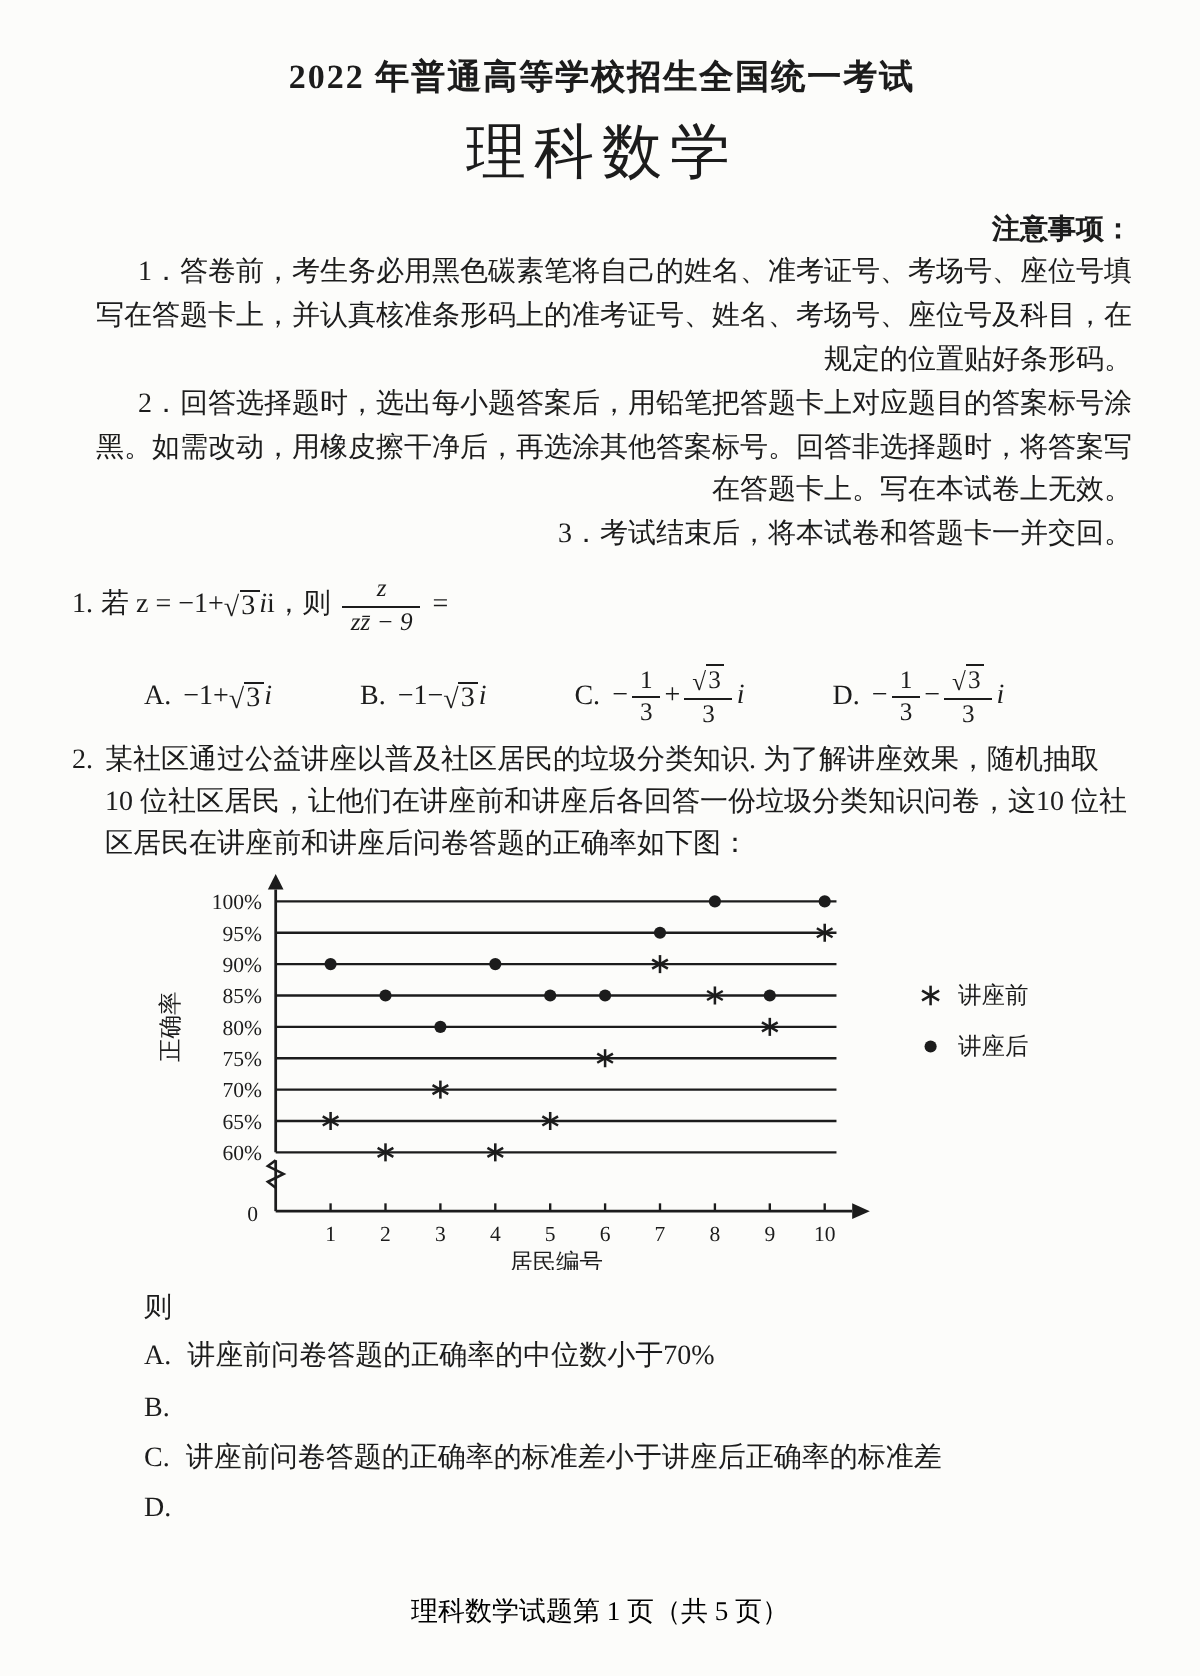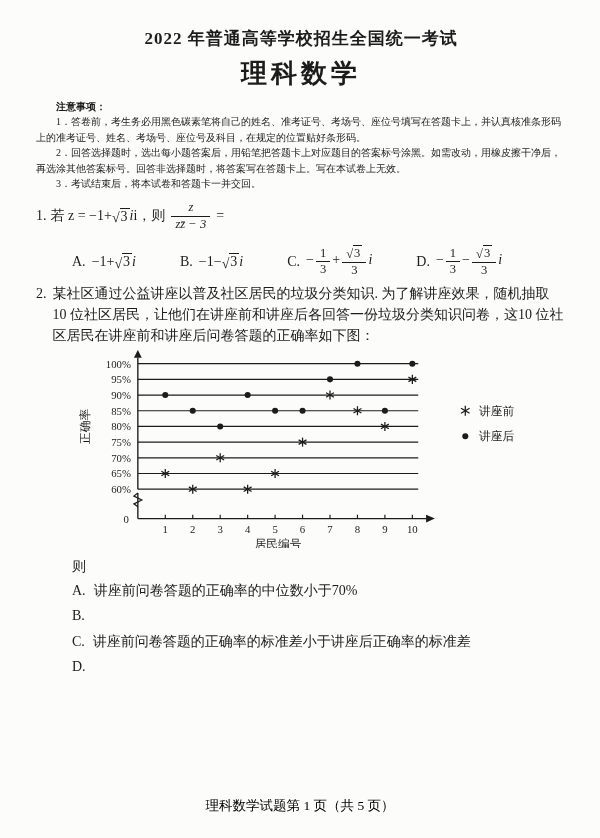--- a/index.html
+++ b/index.html
@@ -18,27 +18,27 @@
   }
   .title{
     text-align:center;
     font-size:17px;
     font-weight:bold;
     letter-spacing:1px;
     margin:2px 0 2px 0;
   }
   .subject{
     text-align:center;
-    font-size:26px;
-    font-weight:bold;
+    font-size:30px;
+    font-weight:normal;
     letter-spacing:4px;
     margin:2px 0 6px 0;
   }
   .notice-head{font-weight:bold;font-size:14px;margin:0;}
-  .notice p{margin:0;text-indent:2em;font-size:10px;line-height:1.56;}
+  .notice p{margin:0;text-indent:2em;font-size:14px;line-height:1.56;text-align:right;}
   .section-head{
     font-weight:bold;
     margin:14px 0 6px 0;
     font-size:14.5px;
     line-height:1.55;
   }
   .question{margin:6px 0 0 0;}
   .q-row{display:flex;align-items:flex-start;}
   .q-num{flex:0 0 auto;padding-right:6px;}
   .q-body{flex:1 1 auto;}
@@ -92,21 +92,21 @@
     <div class="q1-line">
       <span>1.</span>
       <span class="math">
         <span>若 z = −1+</span><span class="sqrt">
             <span class="sign">√</span>
             <span class="rad">3</span>
           </span><span class="mi">i</span><span>i，则</span>
       </span>
       <span class="frac mi">
         <span class="num">z</span>
-        <span class="den">zz̄ − 3</span>
+        <span class="den">zz̄ − 9</span>
       </span>
       <span>=</span>
     </div>
     <div class="q1-opts">
       <span class="opt">
         <span>A.</span>
         <span class="math"><span>−1+</span><span class="sqrt">
               <span class="sign">√</span>
               <span class="rad">3</span>
             </span><span class="mi">i</span></span>

